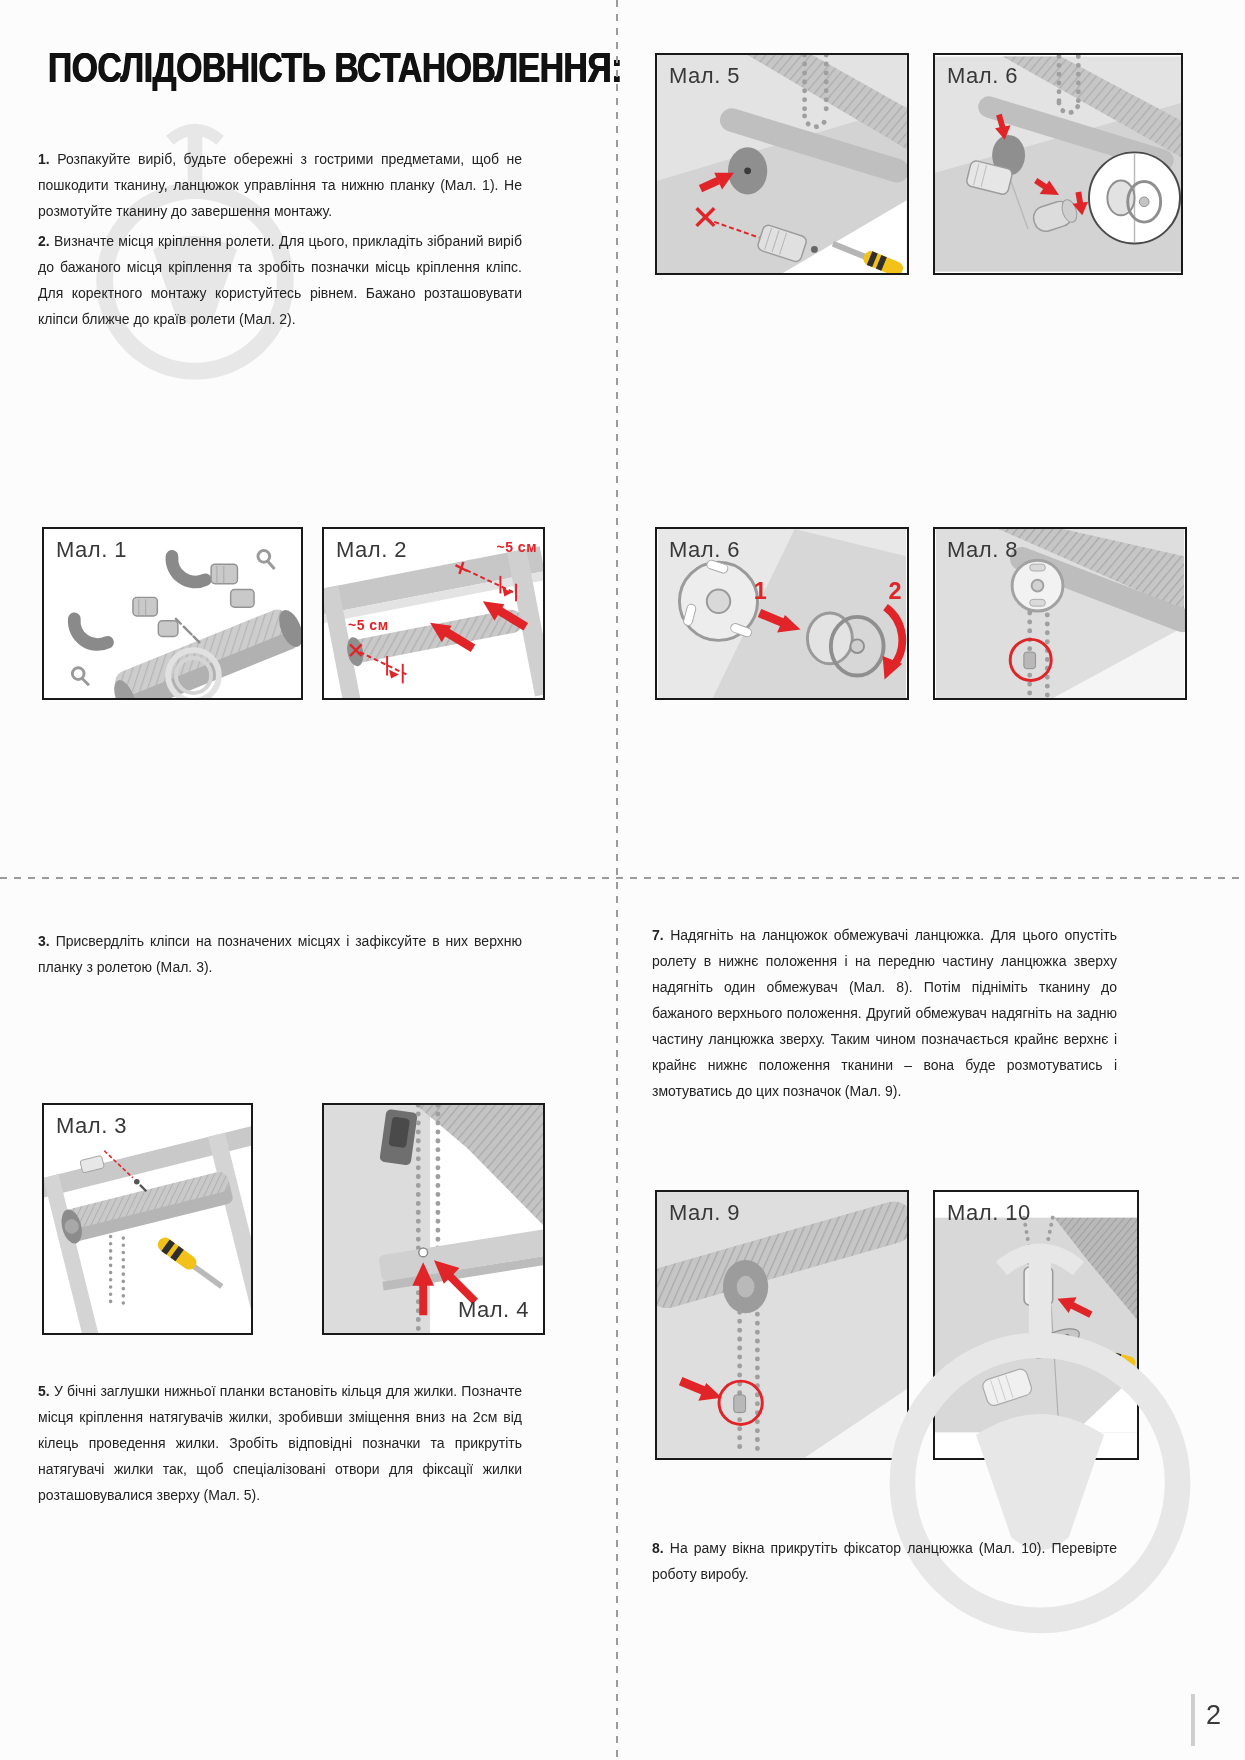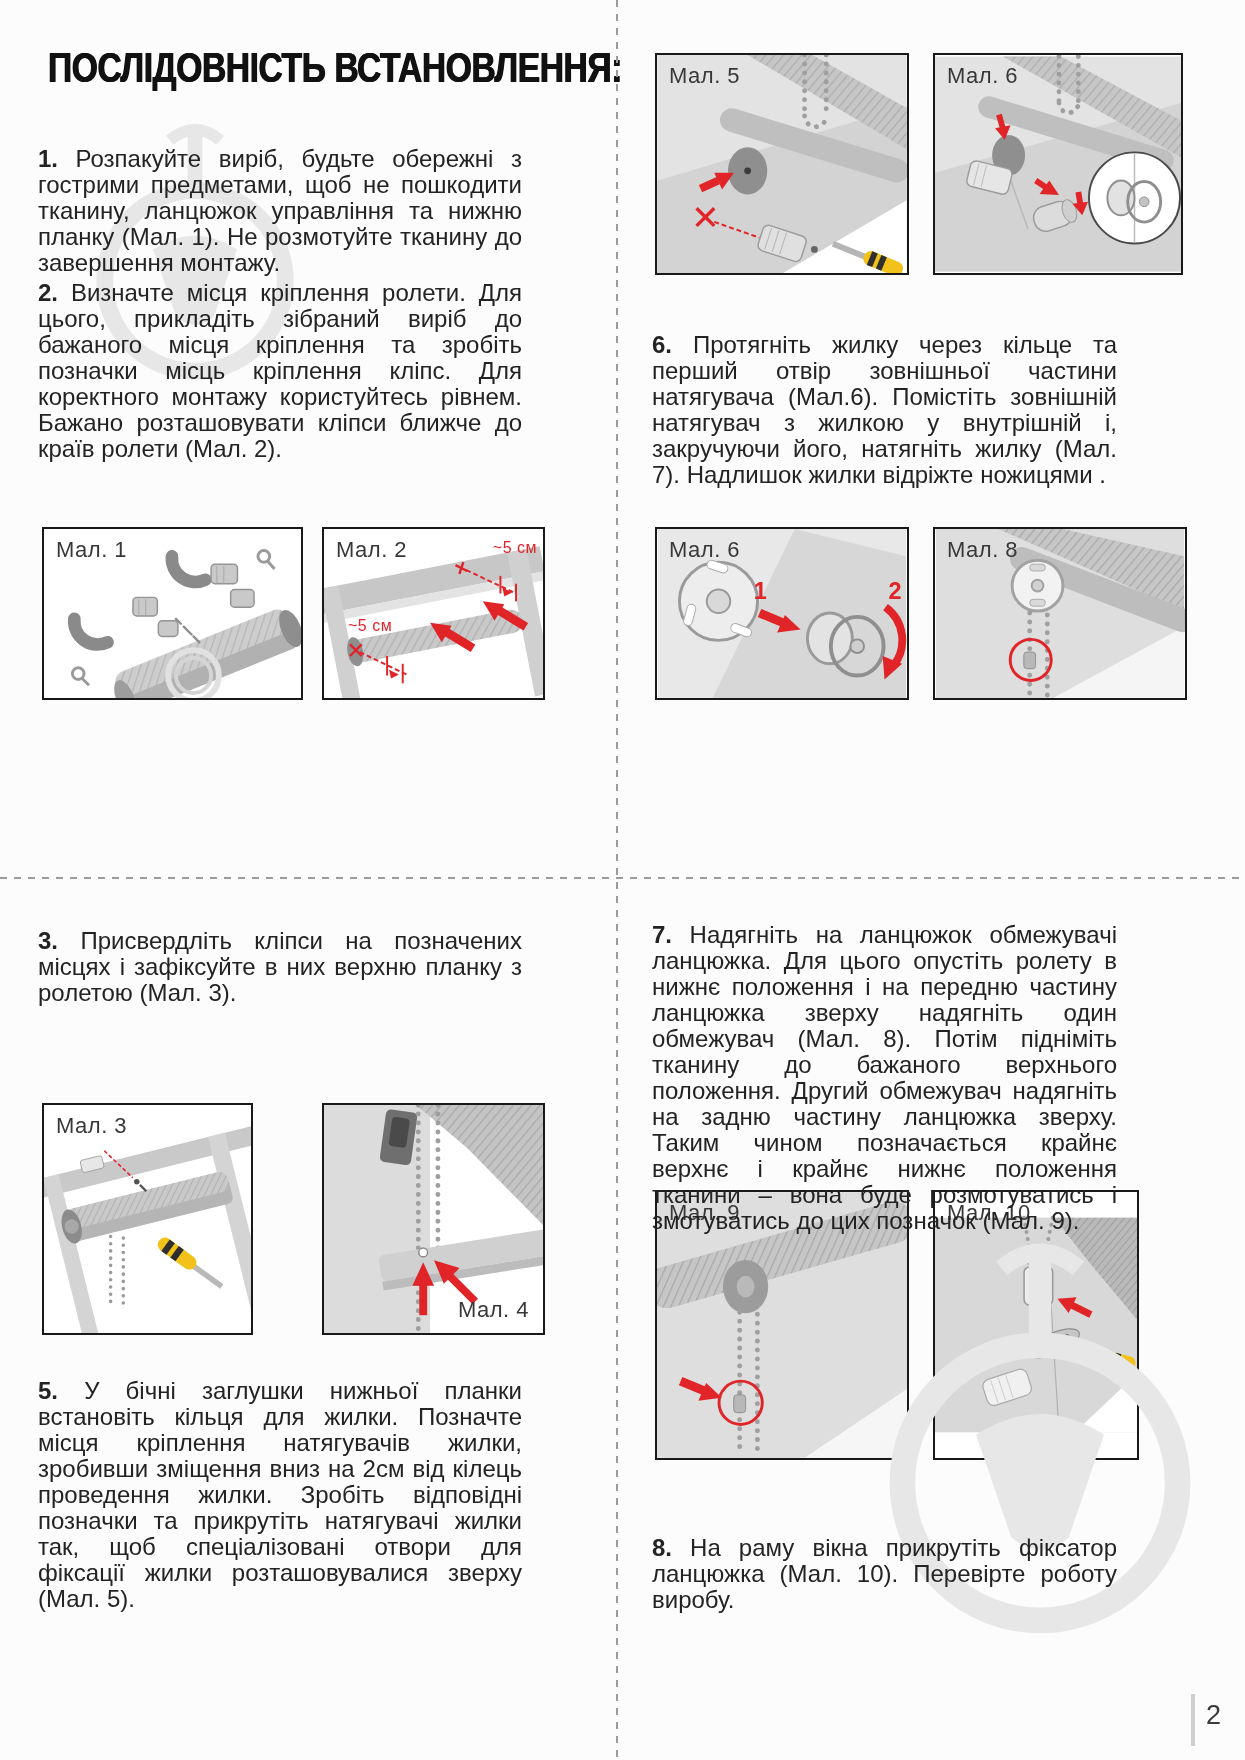--- a/index.html
+++ b/index.html
@@ -16,32 +16,32 @@
   .title{
     position:absolute;left:48px;top:44px;
     font-size:42px;font-weight:bold;color:#111;letter-spacing:-0.5px;
     transform:scaleX(0.8);transform-origin:0 50%;white-space:nowrap;
     text-shadow:0.6px 0 0 #111, -0.6px 0 0 #111;
   }
 
   .textblock{position:absolute;}
   .tb-left{width:484px;left:38px;}
   .tb-right{width:465px;left:652px;}
-  p.step{margin:0 0 4px 0;font-size:24px;line-height:26px;text-align:justify;color:#232323;}
+  p.step{margin:0 0 4px 0;font-size:14px;line-height:26px;text-align:justify;color:#232323;}
   p.step b{font-weight:bold;}
 
   .figbox{
     position:absolute;background:#fff;border:2px solid #191919;box-sizing:border-box;
   }
   .figbox svg{position:absolute;inset:0;width:100%;height:100%;}
   .figlabel{
     position:absolute;left:12px;top:8px;font-size:22px;color:#383838;letter-spacing:0.5px;
   }
   .figlabel.br{left:auto;top:auto;right:14px;bottom:10px;text-align:center;}
-  .dim{position:absolute;color:#e02428;font-size:16px;font-weight:normal;letter-spacing:0.5px;}
+  .dim{position:absolute;color:#e02428;font-size:14px;font-weight:bold;letter-spacing:0.5px;}
 
   .vdash{position:absolute;left:616px;top:0;width:2px;height:1760px;
     background:repeating-linear-gradient(to bottom,#9b9b9b 0 7px,transparent 7px 14px);}
   .hdash{position:absolute;left:0;top:877px;width:1245px;height:2px;
     background:repeating-linear-gradient(to right,#9b9b9b 0 7px,transparent 7px 14px);}
 
   .wm{position:absolute;opacity:1;}
 
   .footer-bar{position:absolute;left:1191px;top:1694px;width:4px;height:52px;background:#cfcfcf;}
   .page-number{position:absolute;left:1206px;top:1700px;font-size:27px;color:#3a3a3a;}
@@ -479,23 +479,20 @@
     </div>
 
     <div class="textblock tb-left" style="top:928px">
       <p class="step"><b>3.</b> <span>Присвердліть кліпси на позначених місцях і зафіксуйте в них верхню планку з ролетою (Мал. 3).</span></p>
     </div>
 
     <div class="textblock tb-left" style="top:1378px">
       <p class="step"><b>5.</b> <span>У бічні заглушки нижньої планки встановіть кільця для жилки. Позначте місця кріплення натягувачів жилки, зробивши зміщення вниз на 2см від кілець проведення жилки. Зробіть відповідні позначки та прикрутіть натягувачі жилки так, щоб спеціалізовані отвори для фіксації жилки розташовувалися зверху (Мал. 5).</span></p>
     </div>
 
-    <div class="textblock tb-right" style="top:332px">
-      <p class="step"><b>6.</b> <span>Протягніть жилку через кільце та перший отвір зовнішньої частини натягувача (Мал.6). Помістіть зовнішній натягувач з жилкою у внутрішній і, закручуючи його, натягніть жилку (Мал. 7). Надлишок жилки відріжте ножицями .</span></p>
-    </div>
 
     <div class="textblock tb-right" style="top:922px">
       <p class="step"><b>7.</b> <span>Надягніть на ланцюжок обмежувачі ланцюжка. Для цього опустіть ролету в нижнє положення і на передню частину ланцюжка зверху надягніть один обмежувач (Мал. 8). Потім підніміть тканину до бажаного верхнього положення. Другий обмежувач надягніть на задню частину ланцюжка зверху. Таким чином позначається крайнє верхнє і крайнє нижнє положення тканини – вона буде розмотуватись і змотуватись до цих позначок (Мал. 9).</span></p>
     </div>
 
     <div class="textblock tb-right" style="top:1535px">
       <p class="step"><b>8.</b> <span>На раму вікна прикрутіть фіксатор ланцюжка (Мал. 10). Перевірте роботу виробу.</span></p>
     </div>
 
     <div class="footer-bar"></div>

